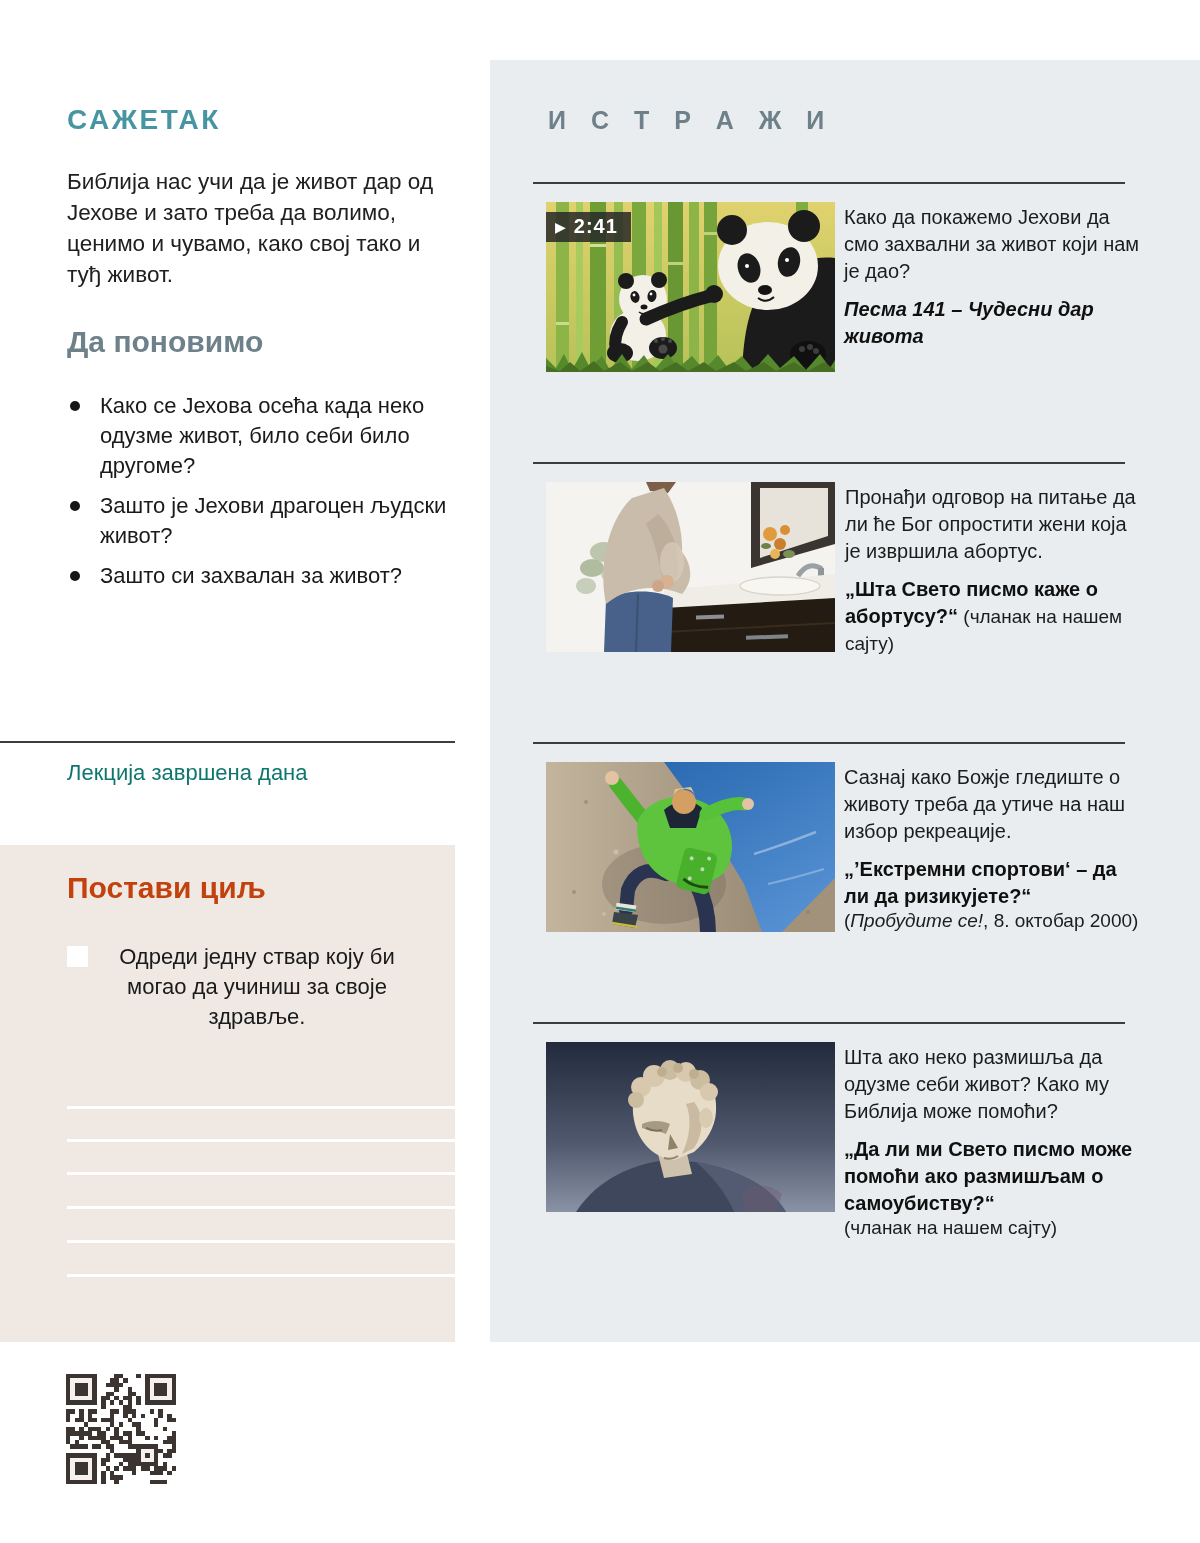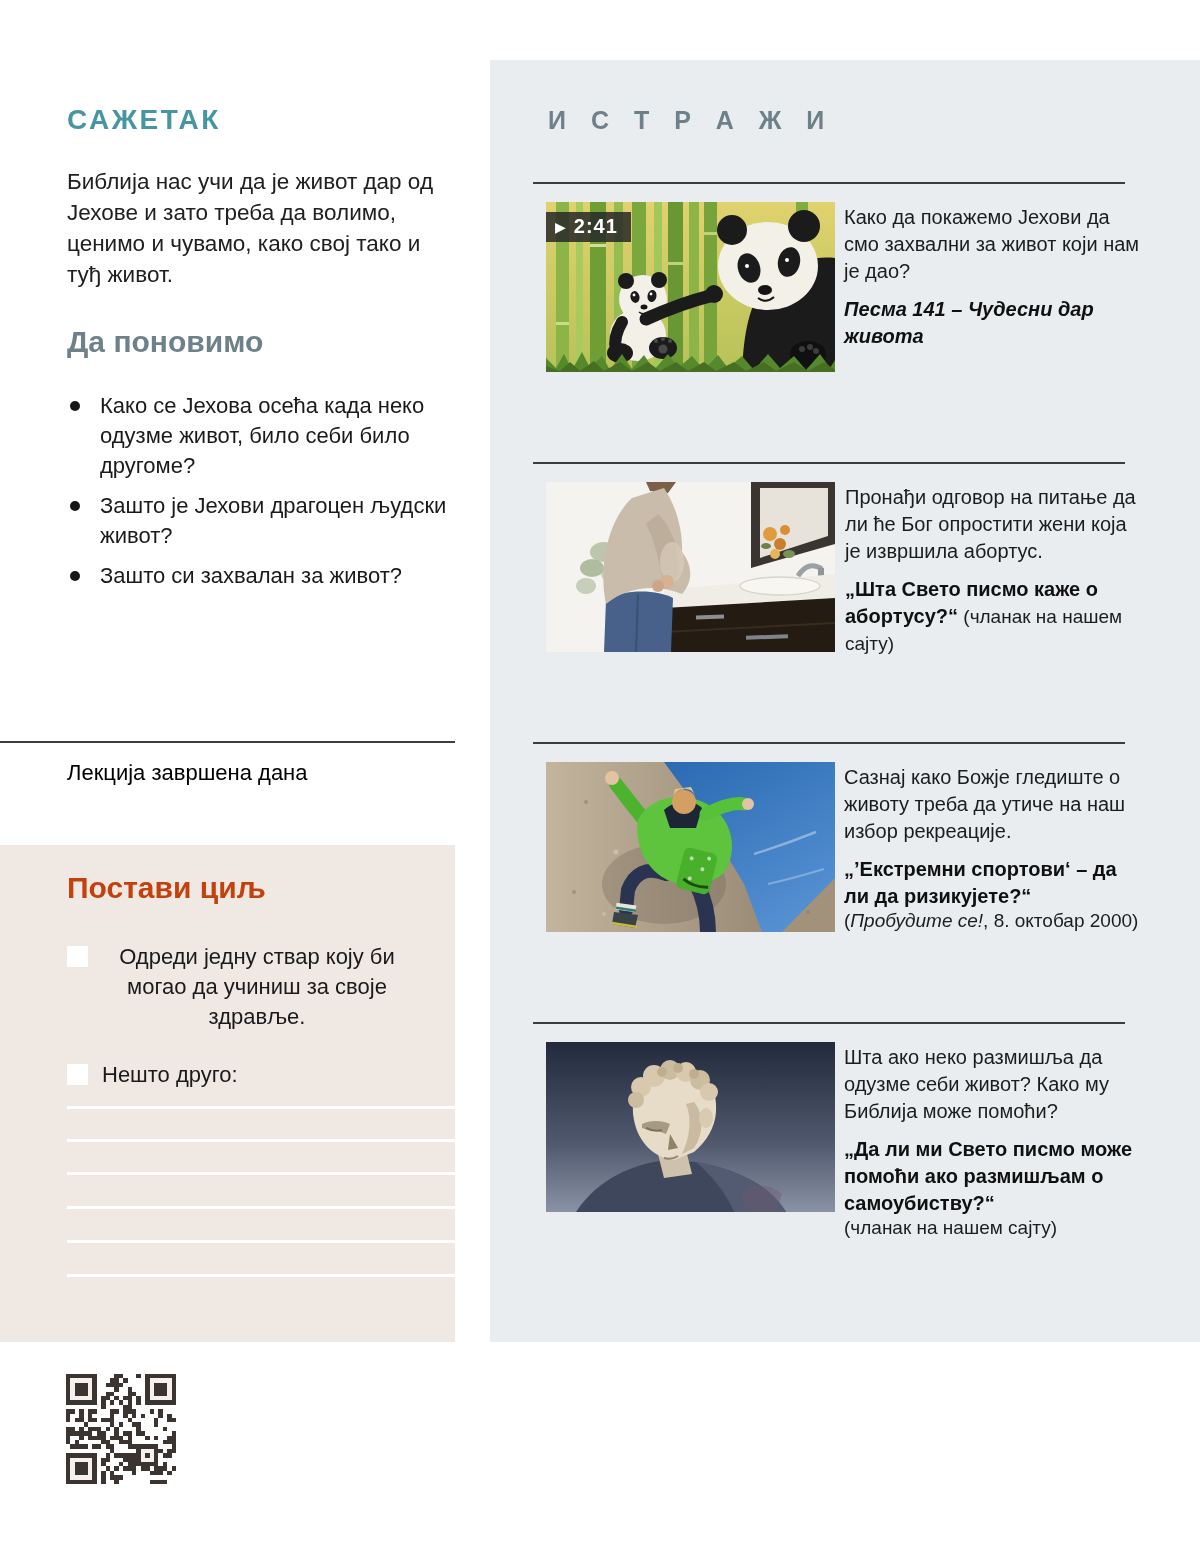--- a/index.html
+++ b/index.html
@@ -12,21 +12,21 @@
   .summary-title { position:absolute; left:67px; top:104px; font-size:28px; font-weight:bold;
     color:#4795a2; letter-spacing:2.5px; }
   .summary-text { position:absolute; left:67px; top:166px; width:388px; font-size:22.5px;
     line-height:31px; color:#202020; }
   .review-title { position:absolute; left:67px; top:325px; font-size:30px; font-weight:bold; color:#6e808a; }
   .review-list { position:absolute; left:67px; top:391px; width:400px; list-style:none; }
   .review-list li { position:relative; padding-left:33px; font-size:22px; line-height:30px;
     margin-bottom:10px; color:#1a1a1a; }
   .dot { position:absolute; left:3px; top:10px; width:10px; height:10px; border-radius:50%; background:#161616; }
   .left-divider { position:absolute; left:0; top:741px; width:455px; height:2px; background:#3d3d3d; }
-  .lesson-completed { position:absolute; left:67px; top:760px; font-size:22px; color:#000000; }
+  .lesson-completed { position:absolute; left:67px; top:760px; font-size:22px; color:#0f766e; }
   .goal-box { position:absolute; left:0; top:845px; width:455px; height:497px; background:#f0e9e3; }
   .goal-title { position:absolute; left:67px; top:26px; font-size:30px; font-weight:bold; color:#c2410c; }
   .goal-item { position:absolute; left:67px; display:flex; gap:14px; width:345px;text-align:center; }
   .goal-item.g1 { top:97px; } .goal-item.g2 { top:215px; }
   .checkbox { width:21px; height:21px; background:#ffffff; flex:none; margin-top:4px; }
   .goal-text { font-size:22px; line-height:30px; color:#1a1a1a; }
   .write-line { position:absolute; left:67px; width:388px; height:3px; background:#ffffff; }
   
   .research-panel { position:absolute; left:490px; top:60px; width:710px; height:1282px; background:#e9edef; }
   .research-title { position:absolute; left:58px; top:46px; font-size:25px; font-weight:bold;
@@ -70,24 +70,20 @@
   </ul>
 
   <div class="left-divider"></div>
   <p class="lesson-completed">Лекција завршена дана</p>
 
   <section class="goal-box">
     <h2 class="goal-title">Постави циљ</h2>
     <div class="goal-item g1">
       <span class="checkbox"></span>
       <span class="goal-text">Одреди једну ствар коју би могао да учиниш за своје здравље.</span>
-    </div>
-    <div class="goal-item g2">
-      <span class="checkbox"></span>
-      <span class="goal-text">Нешто друго:</span>
     </div>
     <div class="write-line" style="top:261px"></div>
     <div class="write-line" style="top:294px"></div>
     <div class="write-line" style="top:327px"></div>
     <div class="write-line" style="top:361px"></div>
     <div class="write-line" style="top:395px"></div>
     <div class="write-line" style="top:429px"></div>
   </section>
 
   <section class="research-panel">

